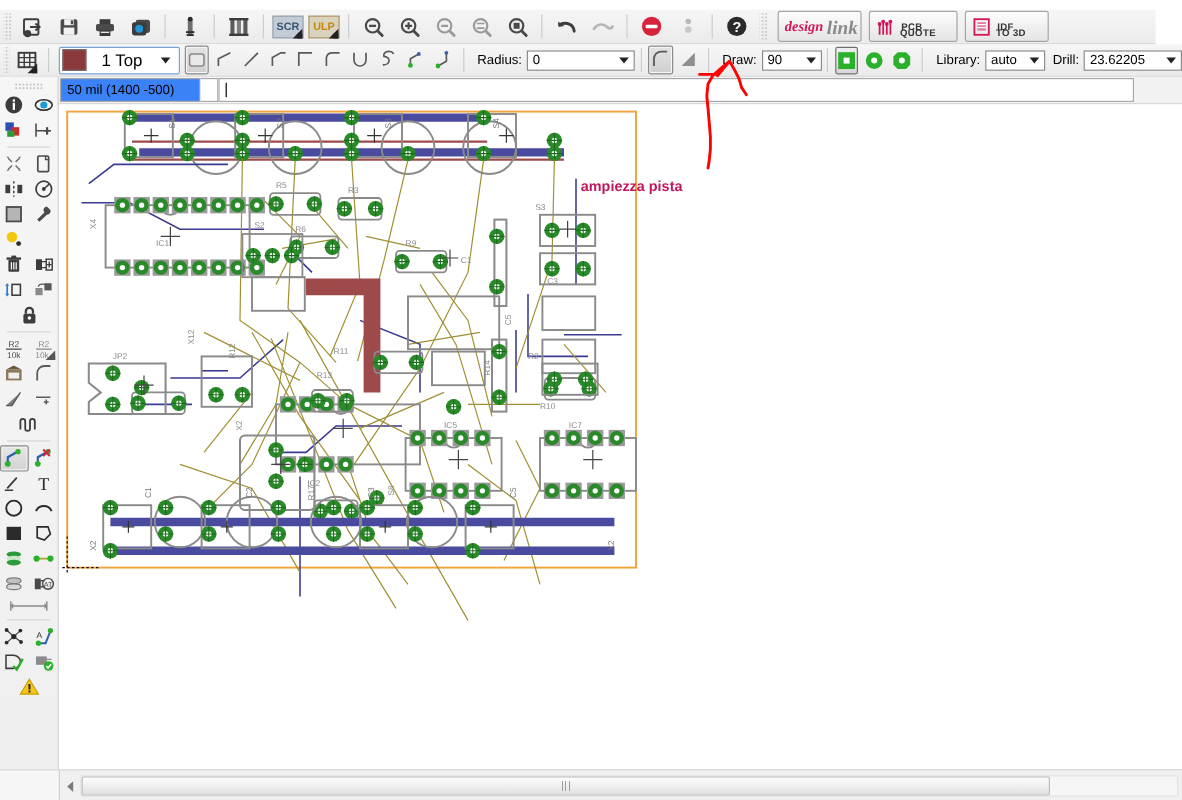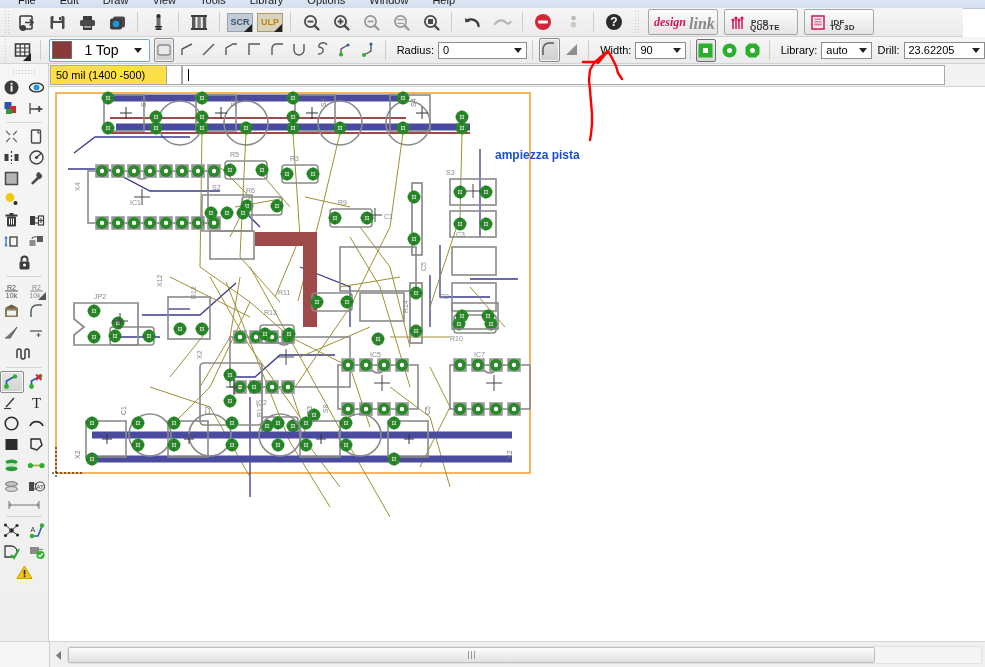--- a/index.html
+++ b/index.html
@@ -80,21 +80,21 @@
   .bendbtn.sel{border:1px solid #8a8a8a;background:linear-gradient(#e3e3e3,#cfcfcf);box-shadow:inset 0 0 0 1px #f5f5f5;}
   .viabtn{width:22px;height:21px;margin:0 2px;display:flex;align-items:center;justify-content:center;border:1px solid transparent;border-radius:2px;}
   .viabtn.sel{border:1px solid #6f6f6f;background:linear-gradient(#eee,#d6d6d6);}
 
   
   .coordbar{
     position:absolute;left:0;top:64px;width:985px;height:22px;
     background:#f2f2f2;border-bottom:1px solid #d2d2d2;display:flex;align-items:center;
   }
   .coordfield{
-    margin-left:50px;height:18px;min-width:105px;border:1px solid #a9a9a9;background:#fde047;
+    margin-left:50px;height:18px;min-width:105px;border:1px solid #a9a9a9;background:#3b82f6;
     display:flex;align-items:center;padding:0 5px;font-size:11px;
   }
   .cmdgap{width:14px;height:18px;border:1px solid #a9a9a9;border-left:none;background:#fff;}
   .cmdline{flex:1;height:18px;border:1px solid #a9a9a9;background:#fff;margin-right:40px;display:flex;align-items:center;padding-left:5px;}
   .caret{width:1px;height:12px;background:#000;}
 
   
   .lefttb{
     position:absolute;left:0;top:64px;width:49px;height:577px;
     background:linear-gradient(#f6f6f6,#efefef);border-right:1px solid #d0d0d0;
@@ -121,42 +121,29 @@
     background:linear-gradient(#fdfdfd,#e0e0e0);border:1px solid #bdbdbd;border-radius:2px;
     display:flex;align-items:center;justify-content:center;}
   .sb-grip{width:8px;height:8px;
     background:repeating-linear-gradient(90deg,#9a9a9a 0 1px,transparent 1px 3px);}
 
   .vleft{position:absolute;left:0;top:641px;width:49px;height:26px;background:#f6f6f6;border-right:1px solid #d0d0d0;border-top:1px solid #d6d6d6;}
 
   
   .annotate{position:absolute;left:0;top:0;pointer-events:none;}
   .annolabel{
-    position:absolute;left:495px;top:148px;font-size:12px;font-weight:bold;color:#1d4ed8;
+    position:absolute;left:484px;top:148px;font-size:12px;font-weight:bold;color:#be185d;
     font-family:"Liberation Sans",sans-serif;
   }
 </style>
 </head>
 <body>
 
 <div id="app">
 
-  <div class="menubar">
-    <div class="mwrap" id="menu-wrap">
-        <div class="mitem">File</div>
-        <div class="mitem">Edit</div>
-        <div class="mitem">Draw</div>
-        <div class="mitem">View</div>
-        <div class="mitem">Tools</div>
-        <div class="mitem">Library</div>
-        <div class="mitem">Options</div>
-        <div class="mitem">Window</div>
-        <div class="mitem">Help</div>
-      </div>
-  </div>
 
   <div class="tb1">
     <div class="grip"></div>
 
     <div class="tbtn">
       <svg class="icon-svg" width="19" height="19" viewBox="0 0 19 19">
         <rect x="2" y="3" width="12" height="13" rx="1" fill="none" stroke="#3c3c3c" stroke-width="1.6"></rect>
         <path d="M7 9.5 H14 M11.5 6.5 L15 9.5 L11.5 12.5" fill="none" stroke="#3c3c3c" stroke-width="1.6"></path>
         <circle cx="5" cy="15" r="3" fill="#3c3c3c"></circle>
       </svg>
@@ -415,21 +402,21 @@
           <path d="M3 14 L3 8 A6 6 0 0 1 9 2 L14 2" stroke="#5a5a5a" stroke-width="1.5" fill="none"></path>
         </svg>
     </div>
     <div class="bendbtn">
       <svg width="18" height="18" viewBox="0 0 18 18">
           <path d="M3 14 L14 3 L14 14 Z" fill="#8e8e8e"></path>
         </svg>
     </div>
     <div class="tsep"></div>
 
-    <span class="fieldlabel">Width:</span>
+    <span class="fieldlabel">Draw:</span>
     <div class="inputbox" style="width:62px">
       <span class="val">90</span>
       <span class="ddarrow" style="margin:0 2px 0 0"></span>
     </div>
     <div class="tsep" style="margin:0 4px"></div>
 
     <div class="viabtn sel">
       <svg width="17" height="17" viewBox="0 0 17 17">
           <rect x="1.5" y="1.5" width="14" height="14" fill="#2bb02b"></rect>
           <rect x="6" y="6" width="5" height="5" fill="#fff"></rect>

